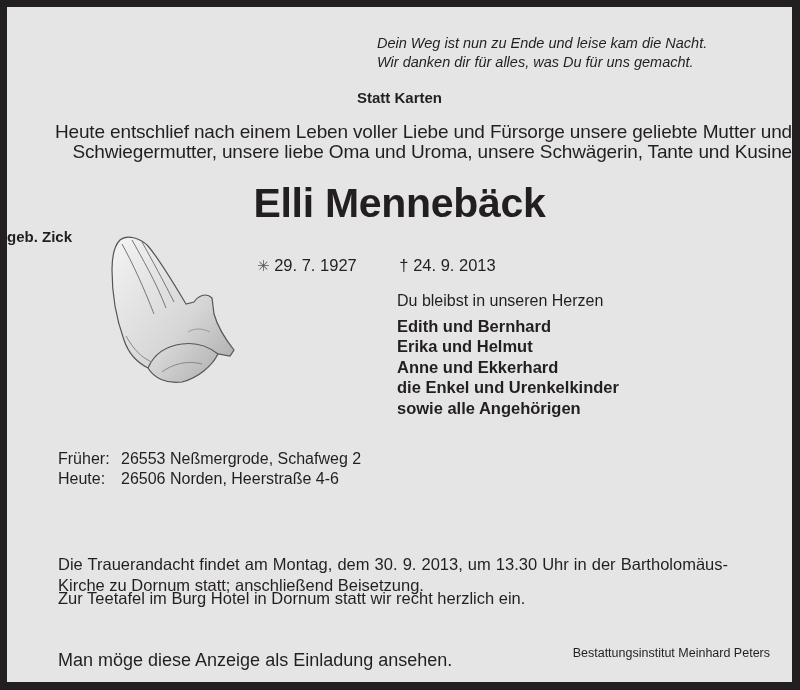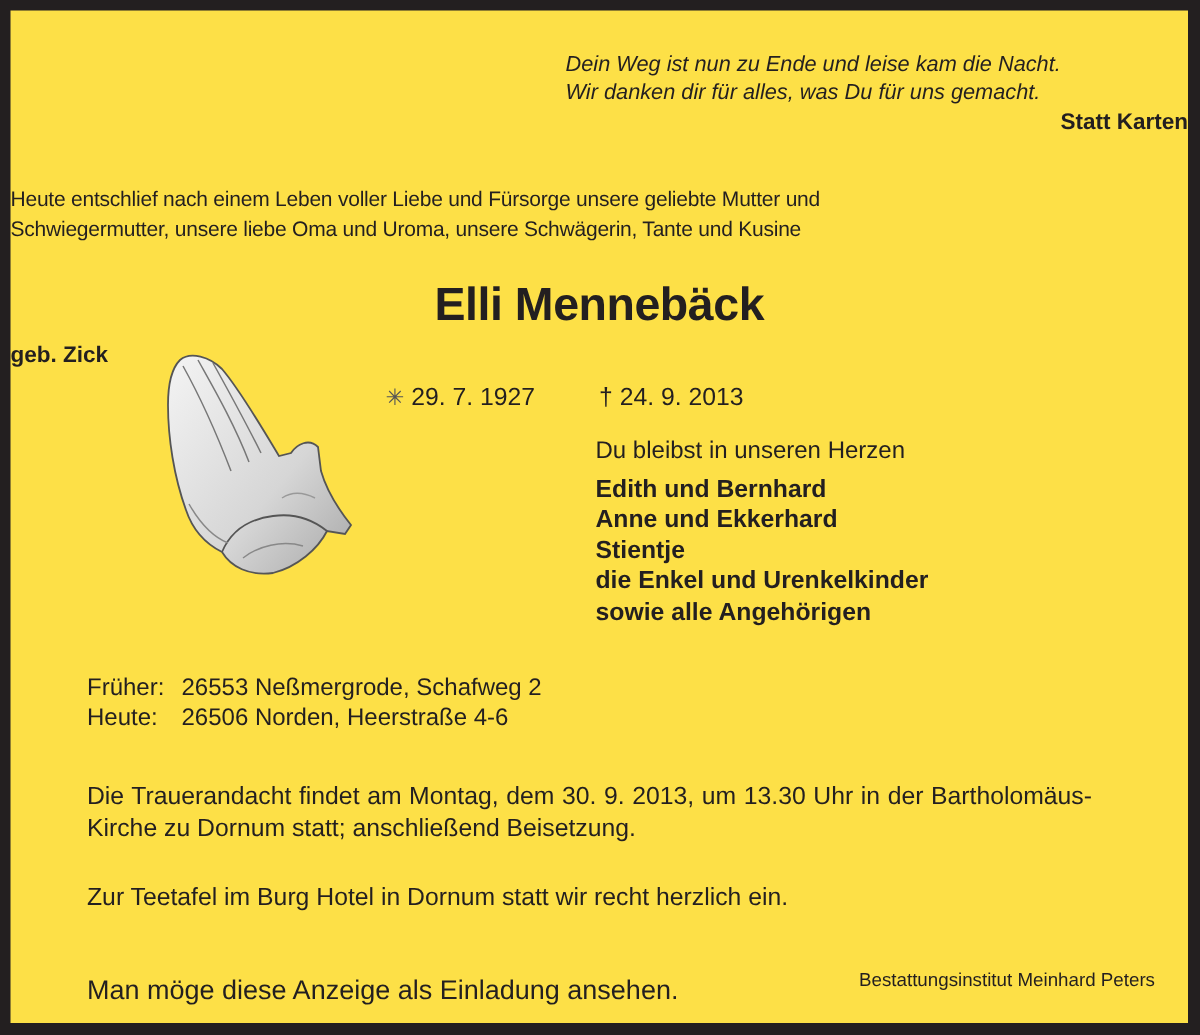--- a/index.html
+++ b/index.html
@@ -1,38 +1,38 @@
 <!DOCTYPE html>
 <html><head>
 <meta charset="utf-8">
 <style>
   html, body { margin: 0; padding: 0; background: #231f20; }
   body { width: 800px; height: 690px; overflow: hidden; }
   .frame {
     position: absolute; left: 7px; top: 7px; width: 785px; height: 675px;
-    background: #fde047; color: #231f20;
+    background: #e5e5e5; color: #231f20;
     font-family: "Liberation Sans", "DejaVu Sans", sans-serif;
   }
   .abs { position: absolute; white-space: nowrap; }
   .motto { left: 370px; top: 27px; font-style: italic; font-size: 14.5px; line-height: 19px; }
-  .statt { left: 0; width: 785px; top: 66px; text-align: right; font-weight: bold; font-size: 15px; }
-  .intro { left: 0; width: 785px; top: 115px; text-align: left; font-size: 14px; line-height: 20px; letter-spacing: -0.15px; }
-  .name { left: 0; width: 785px; top: 173px; text-align: center; font-weight: bold; font-size: 31px; line-height: 46px; letter-spacing: -0.3px; }
+  .statt { left: 0; width: 785px; top: 82px; text-align: center; font-weight: bold; font-size: 15px; }
+  .intro { left: 0; width: 785px; top: 115px; text-align: right; font-size: 19px; line-height: 20px; letter-spacing: -0.15px; }
+  .name { left: 0; width: 785px; top: 173px; text-align: center; font-weight: bold; font-size: 41px; line-height: 46px; letter-spacing: -0.3px; }
   .maiden { left: 0; width: 785px; top: 221px; text-align: left; font-weight: bold; font-size: 15px; }
   .dates { left: 250px; top: 249px; font-size: 16.5px; }
   .dates .birth { margin-right: 38px; margin-top: 24px; }
   .dates .sym-star { color: #555; font-size: 15px; }
   .hands { left: 95px; top: 225px; width: 140px; height: 160px; }
   .mourners { left: 390px; top: 284px; font-size: 16px; line-height: 20.5px; }
   .mourners .lead { margin-bottom: 4px; }
   .mourners .n { font-weight: bold; font-size: 16.5px; }
   .addr { left: 51px; top: 442px; font-size: 16px; line-height: 19.5px; }
   .addr .lbl { display: inline-block; width: 63px; }
   .trauer { left: 51px; top: 498px; font-size: 16px; }
-  .service { left: 51px; top: 514px; width: 670px; font-size: 16.5px; line-height: 21px; white-space: normal; text-align: justify; text-align-last: left; }
+  .service { left: 51px; top: 547px; width: 670px; font-size: 16.5px; line-height: 21px; white-space: normal; text-align: justify; text-align-last: left; }
   .tea { left: 51px; top: 582px; font-size: 16.5px; }
   .invite { left: 51px; top: 609px; font-size: 18px; margin-top: 34px; }
   .undertaker { right: 22px; top: 639px; font-size: 12.5px; margin-left: 20px; }
 </style>
 </head>
 <body>
 
 <div class="frame">
 
   <div class="abs motto">
@@ -74,22 +74,22 @@
       <path d="M20 12 C30 30 42 56 52 82 M30 8 C40 26 54 50 64 76 M40 10 C50 28 62 50 72 70" fill="none" stroke="#777" stroke-width="1"></path>
       <path d="M46 136 C52 122 64 114 80 112 C94 110 106 114 116 122" fill="none" stroke="#555" stroke-width="1.2"></path>
       <path d="M24 104 C32 118 40 126 50 130 M60 140 C70 132 86 128 100 132" fill="none" stroke="#888" stroke-width="1"></path>
       <path d="M86 100 C92 96 100 96 108 100" fill="none" stroke="#999" stroke-width="1"></path>
     </svg>
   </div>
 
   <div class="abs mourners">
     <div class="lead">Du bleibst in unseren Herzen</div>
     <div class="n">Edith und Bernhard</div>
+    <div class="n">Erika und Helmut</div>
     <div class="n">Anne und Ekkerhard</div>
-    <div class="n">Stientje</div>
     <div class="n">die Enkel und Urenkelkinder</div>
     <div class="n">sowie alle Angehörigen</div>
   </div>
 
   <div class="abs addr">
     <div>
       <span class="lbl">Früher:</span><span>26553 Neßmergrode, Schafweg 2</span>
     </div>
     <div>
       <span class="lbl">Heute:</span><span>26506 Norden, Heerstraße 4-6</span>

